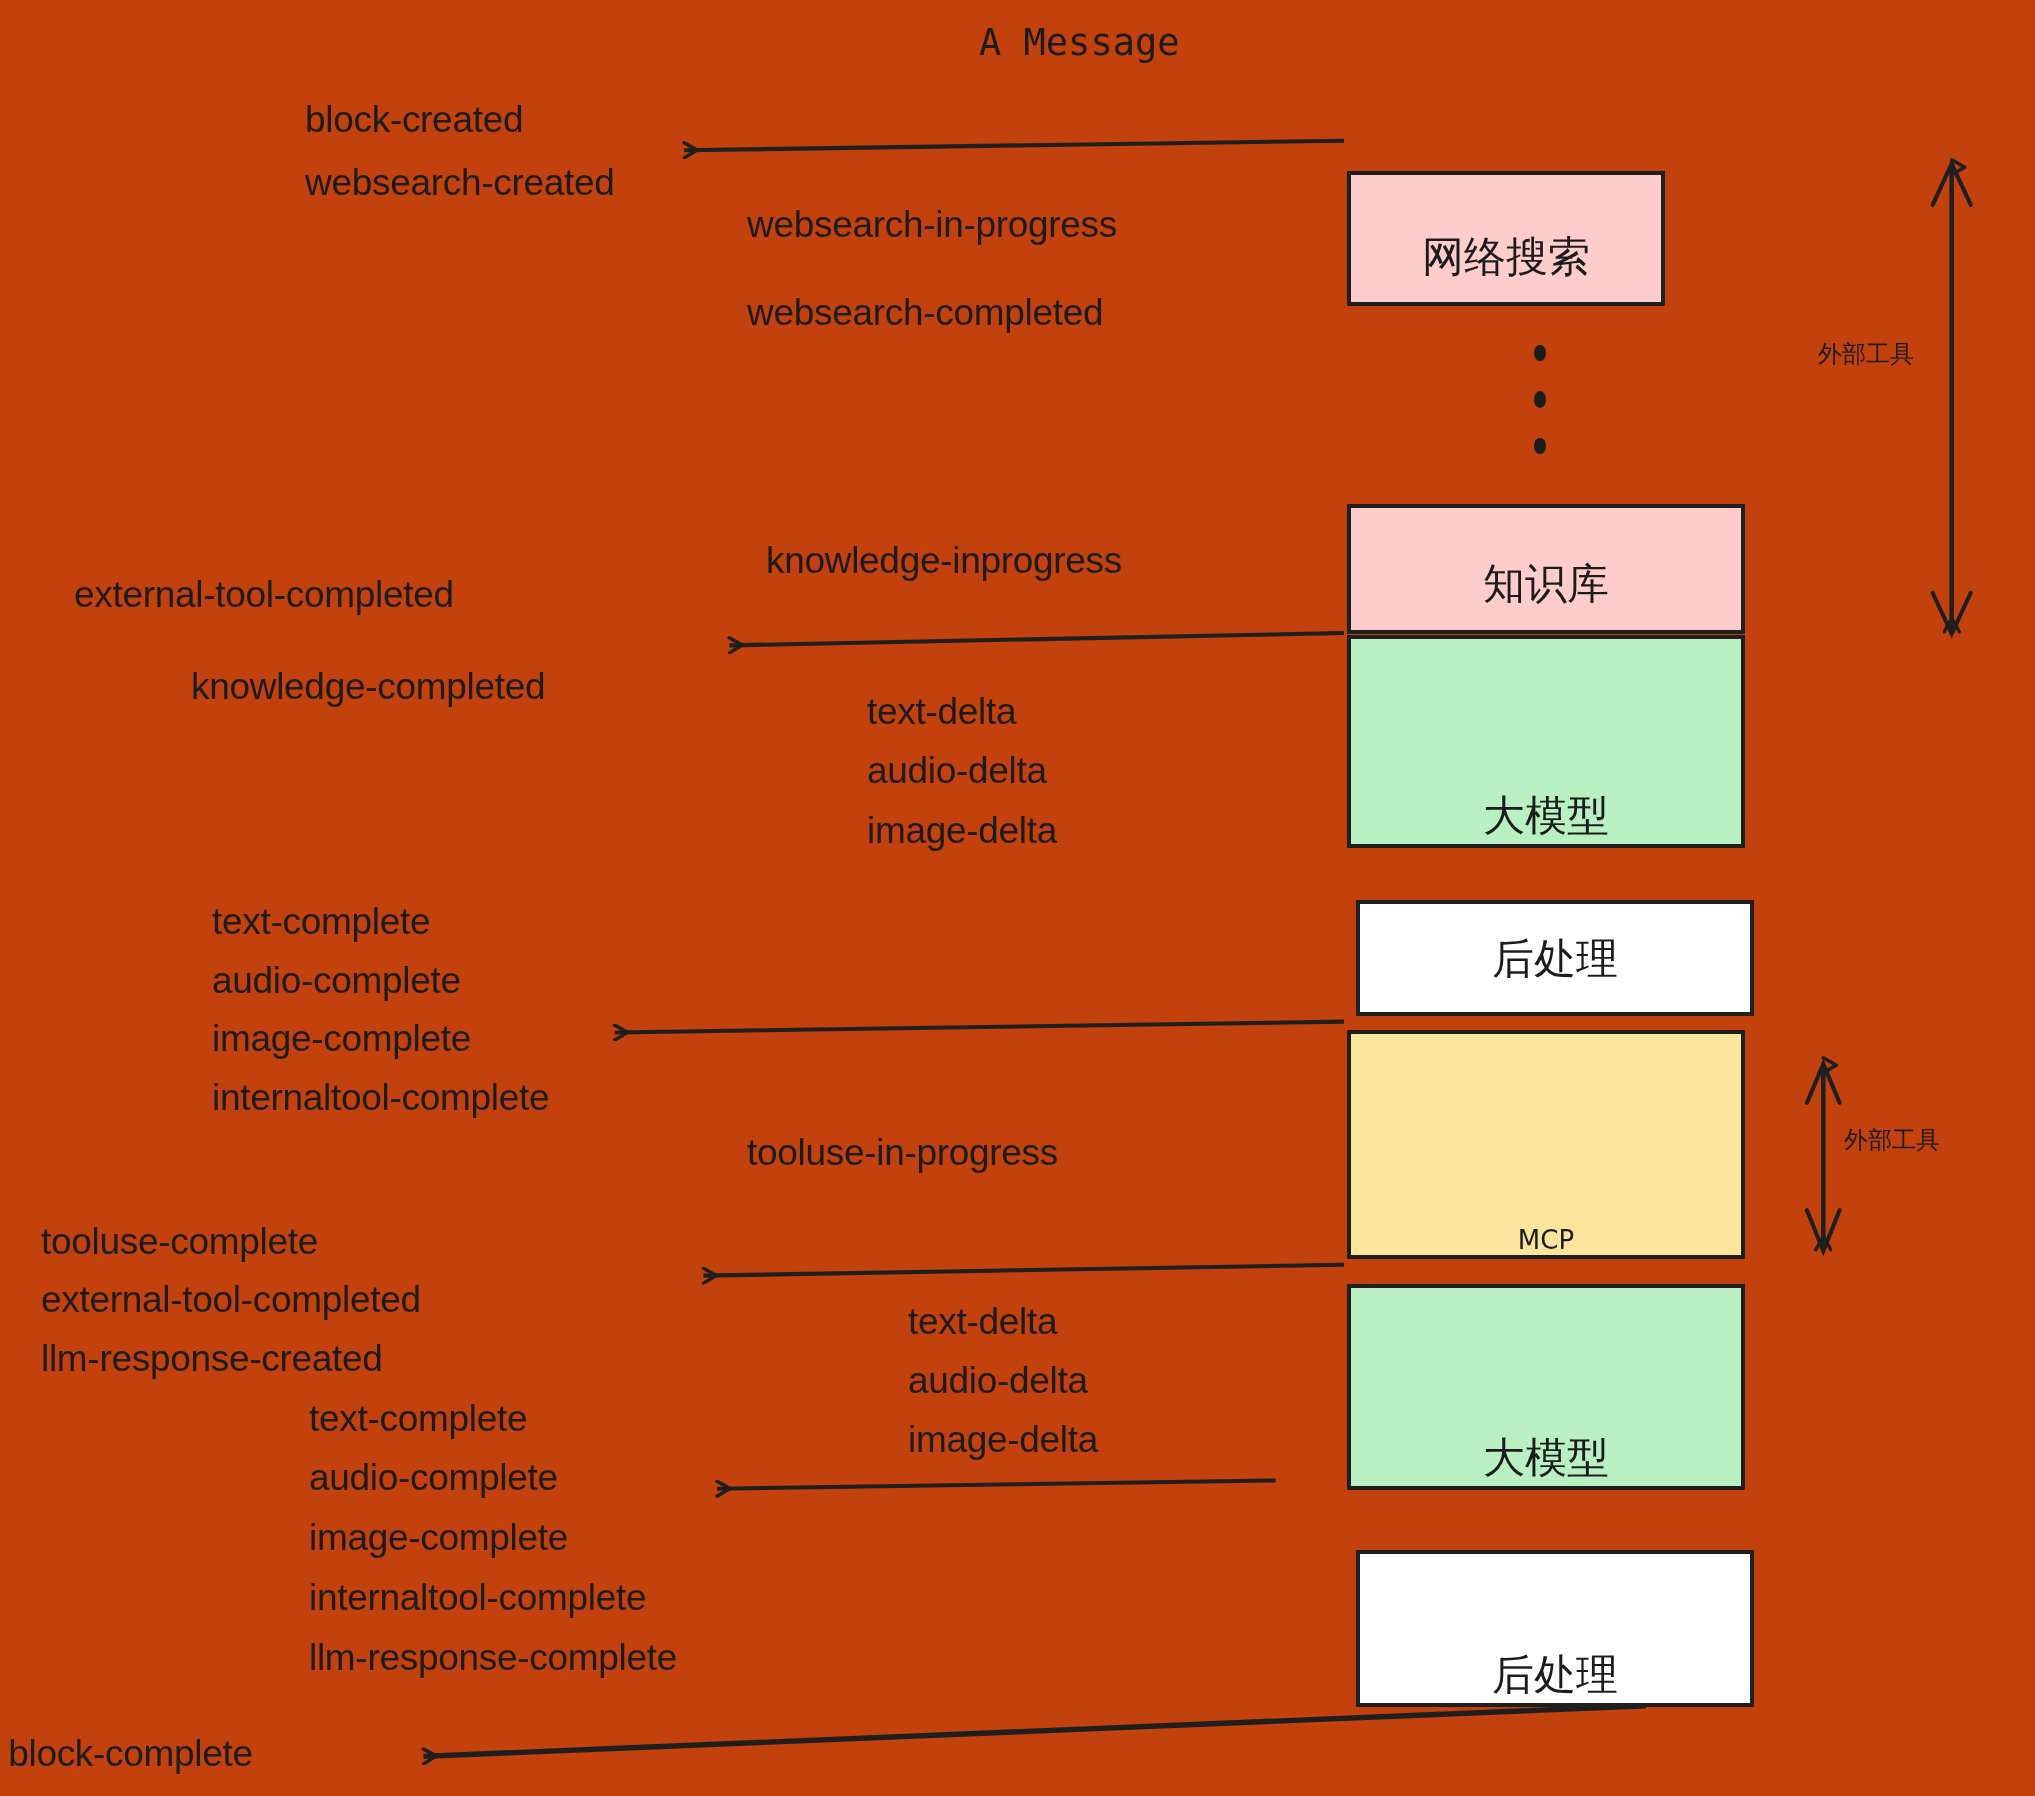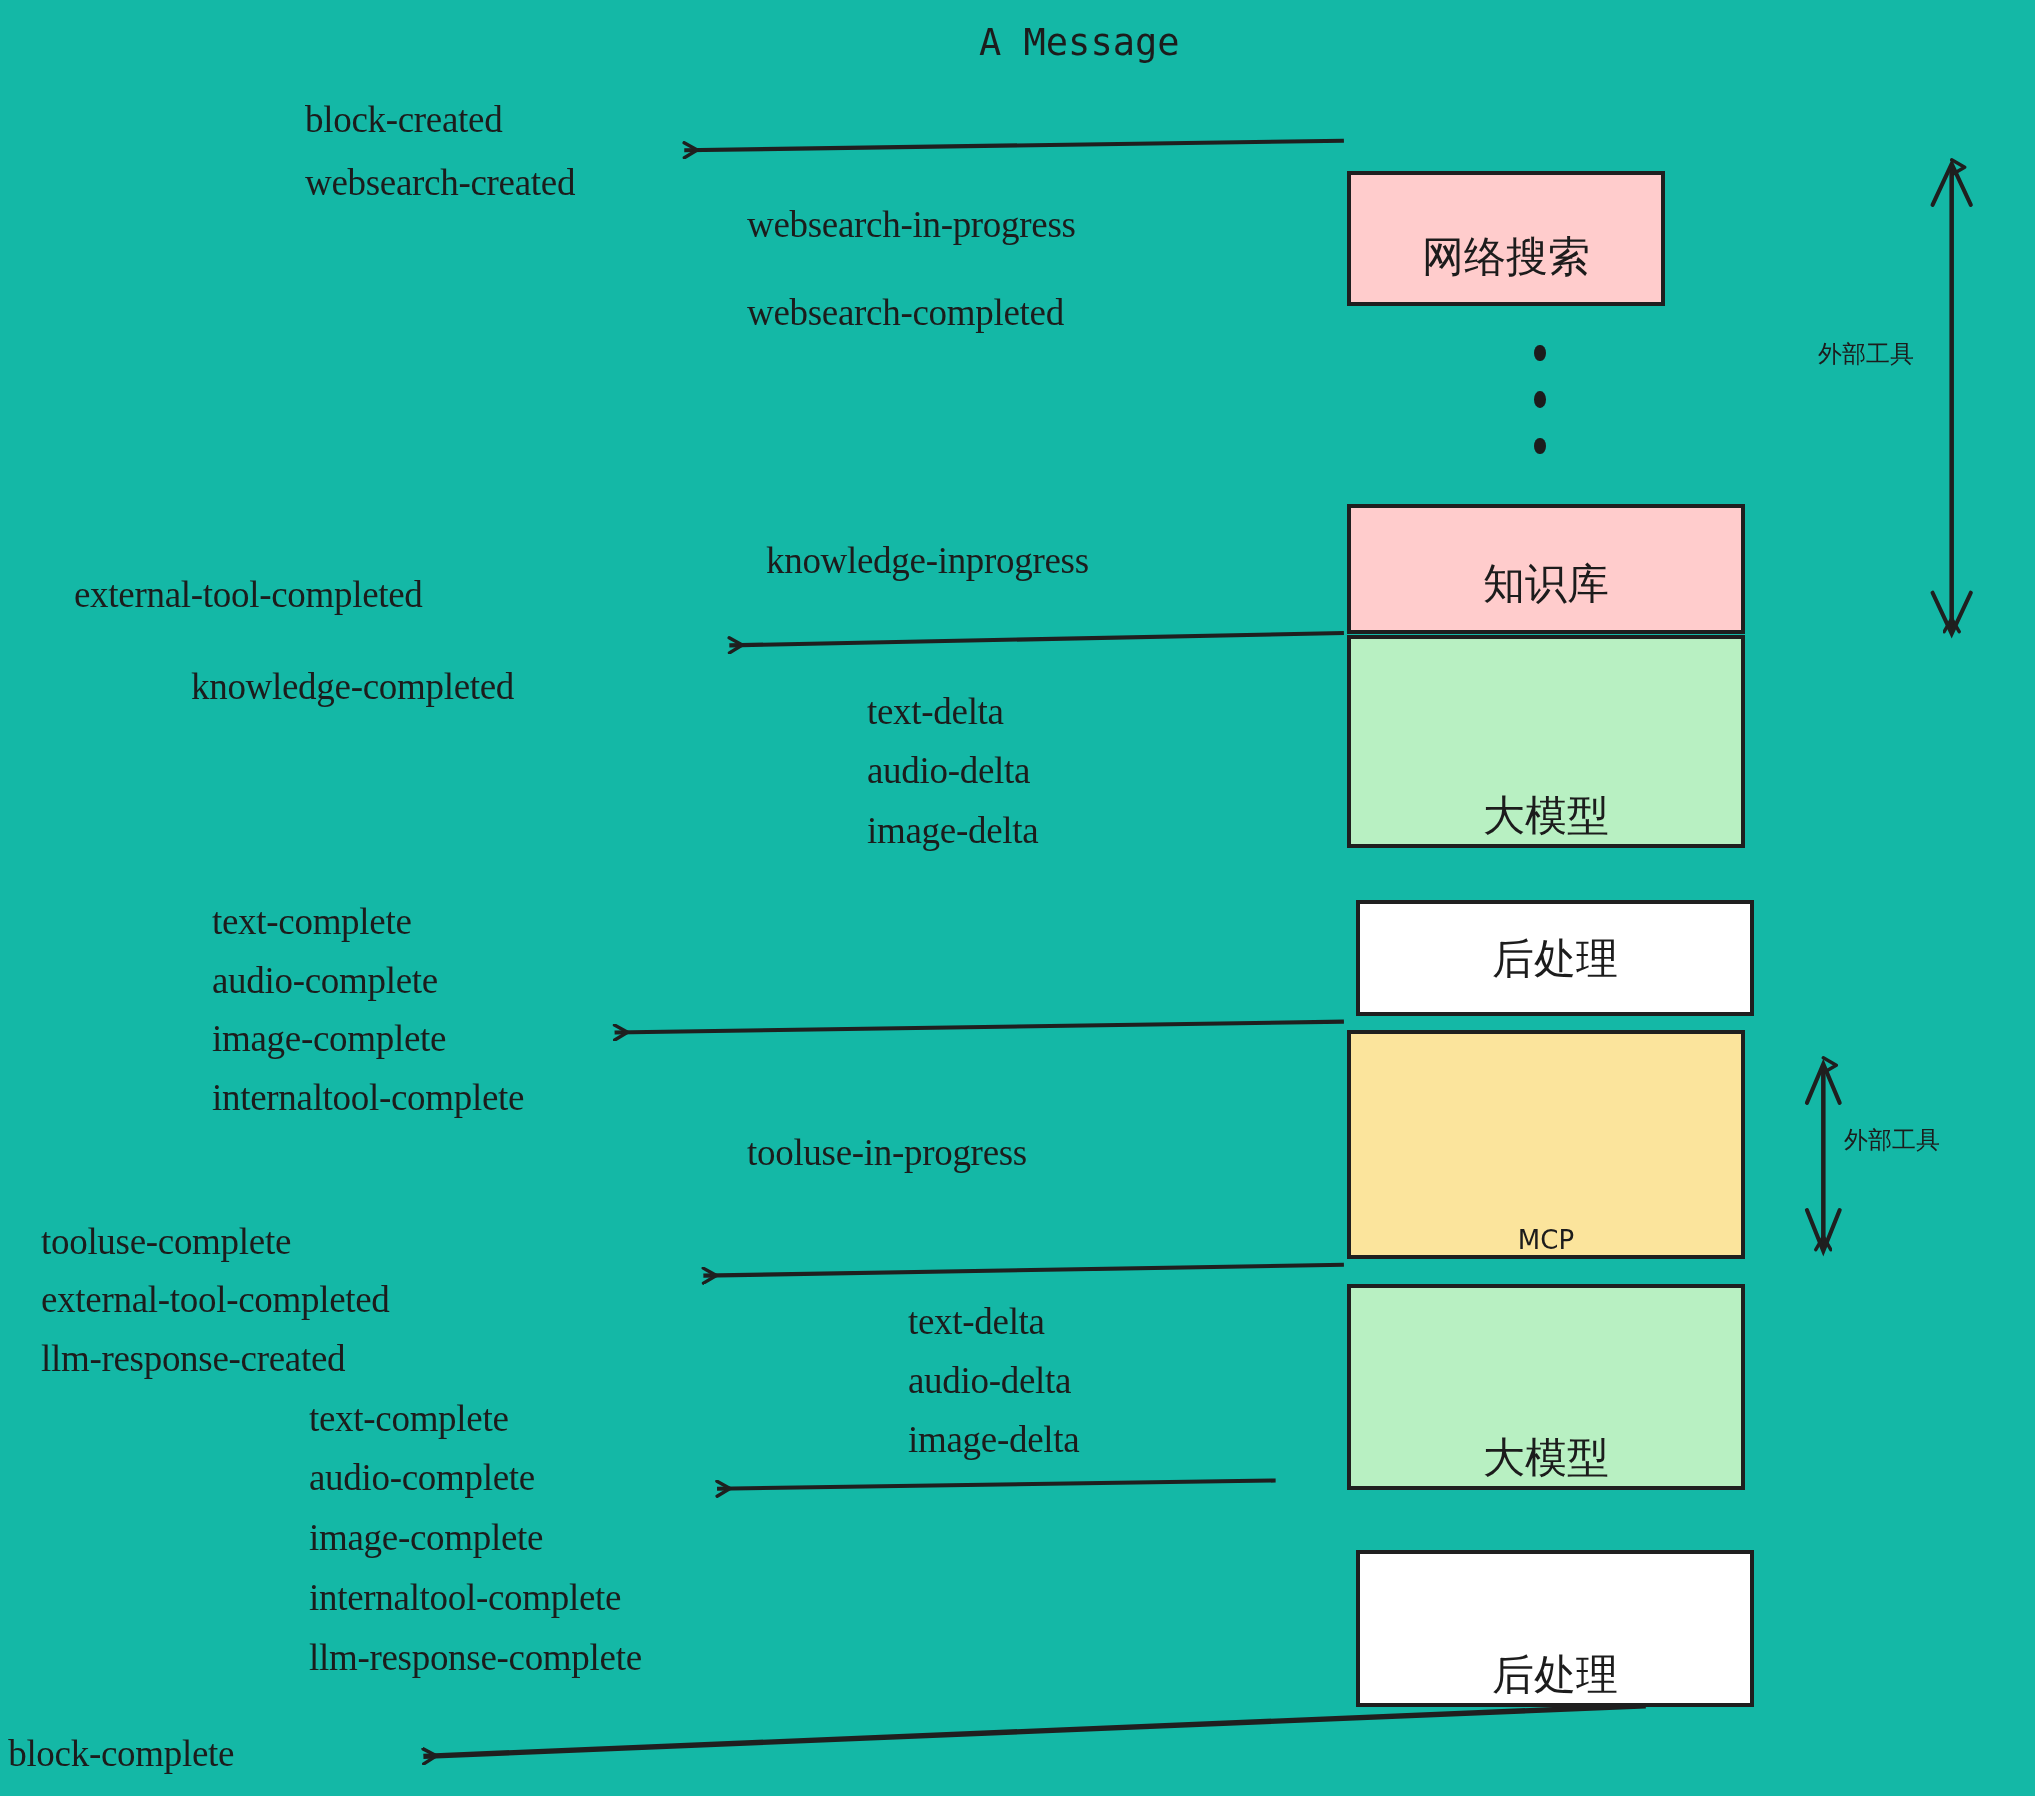--- a/index.html
+++ b/index.html
@@ -4,35 +4,35 @@
 <style>
   html, body {
     margin: 0;
     padding: 0;
     background: #ffffff;
   }
   #stage {
     position: relative;
     width: 2035px;
     height: 1796px;
-    background: #14b8a6;
+    background: #c2410c;
     font-family: "DejaVu Sans Mono", "Liberation Mono", monospace;
     overflow: hidden;
   }
   svg.layer {
     position: absolute;
     left: 0;
     top: 0;
     width: 2035px;
     height: 1796px;
     pointer-events: none;
   }
   .lbl {
     position: absolute;
-    font-family: Liberation Serif, serif;
+    font-family: Liberation Sans, sans-serif;
     font-size: 37px;
     line-height: 1;
     color: #1c1c1c;
     white-space: pre;
     letter-spacing: -0.3px;
   }
   .title {
     position: absolute;
     font-family: "DejaVu Sans Mono", "Liberation Mono", monospace;
     font-size: 37px;

